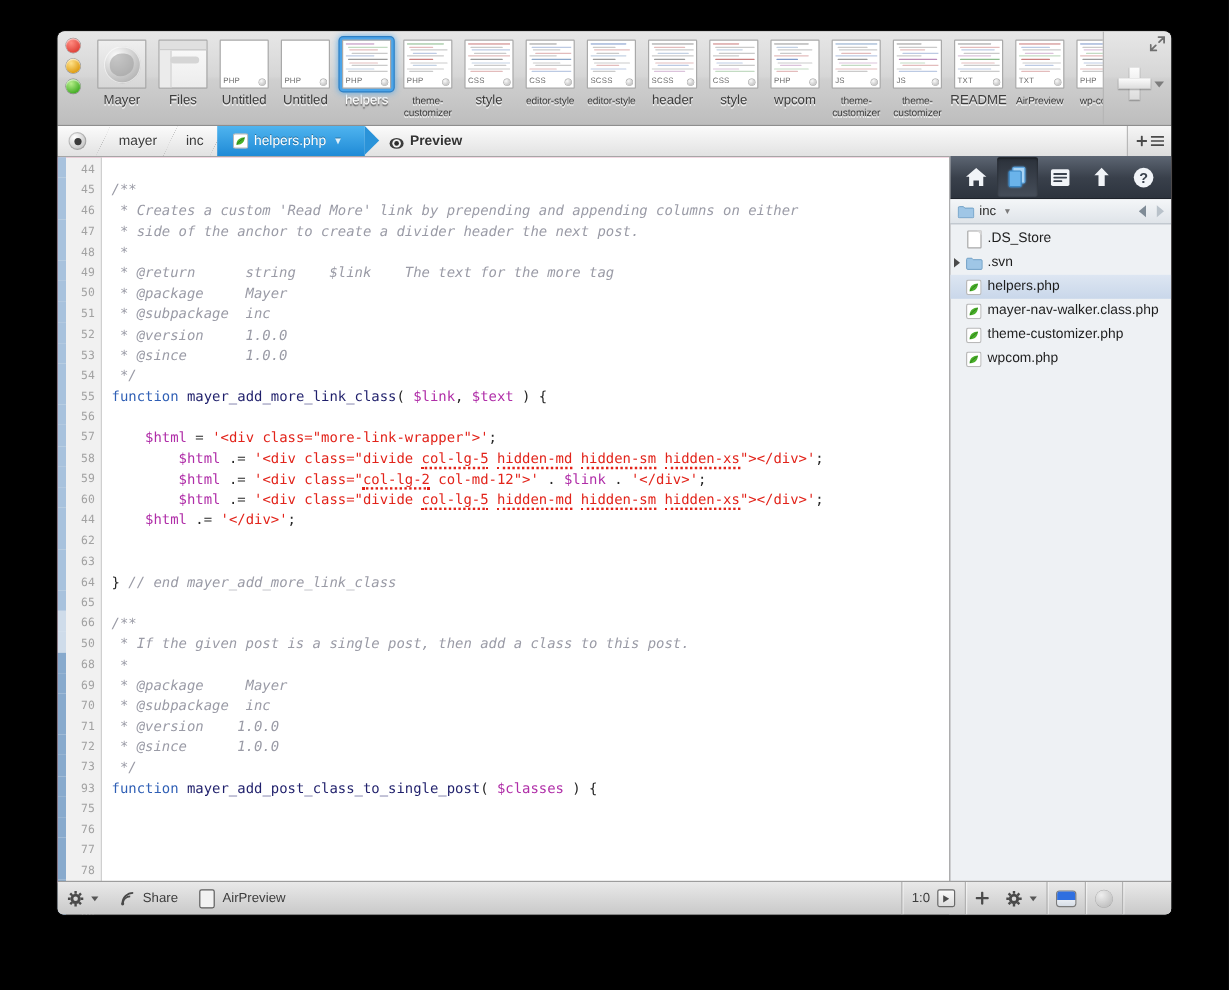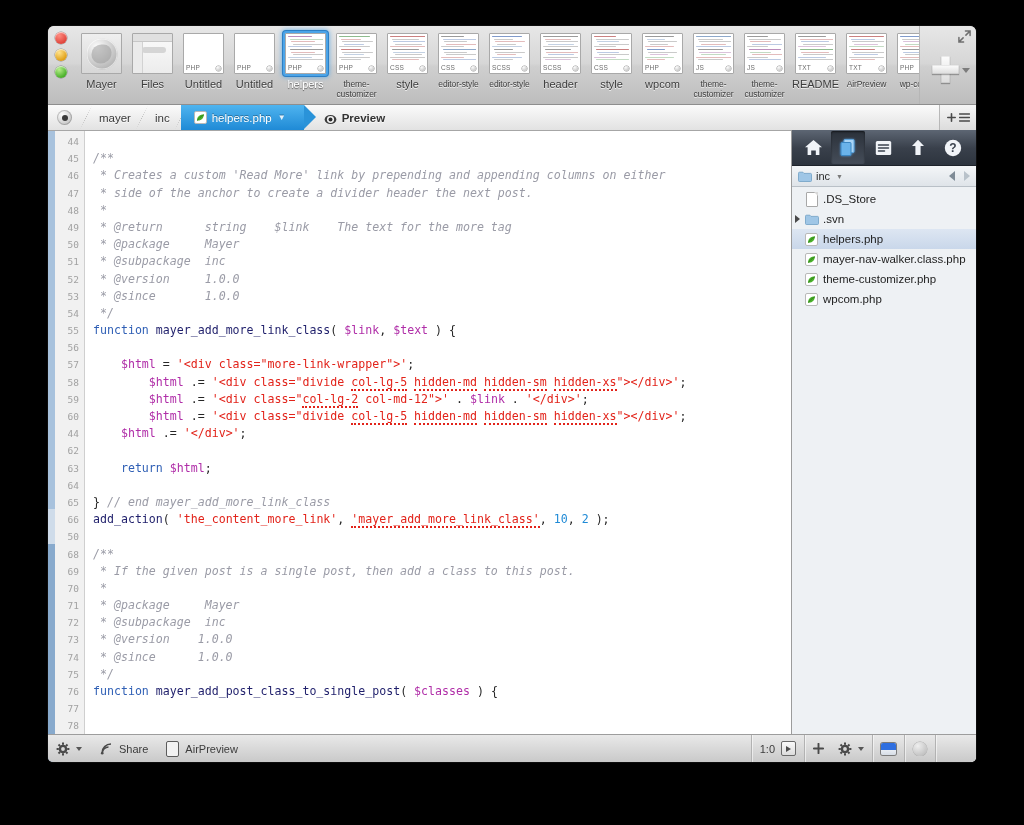--- a/index.html
+++ b/index.html
@@ -666,21 +666,21 @@
         <div class="gl">64</div>
         <div class="gl">65</div>
         <div class="gl">66</div>
         <div class="gl">50</div>
         <div class="gl">68</div>
         <div class="gl">69</div>
         <div class="gl">70</div>
         <div class="gl">71</div>
         <div class="gl">72</div>
         <div class="gl">73</div>
-        <div class="gl">74</div>
+        <div class="gl">93</div>
         <div class="gl">75</div>
         <div class="gl">76</div>
         <div class="gl">77</div>
         <div class="gl">78</div>
         <div class="gl">79</div>
         <div class="gl">80</div>
       </div>
     <div id="code">
         <div class="cl">&nbsp;</div>
         <div class="cl"><span class="cmt">/**</span></div>
@@ -694,24 +694,22 @@
         <div class="cl"><span class="cmt"> * @since       1.0.0</span></div>
         <div class="cl"><span class="cmt"> */</span></div>
         <div class="cl"><span class="kw">function </span><span class="fn">mayer_add_more_link_class</span><span class="pun">( </span><span class="var">$link</span><span class="pun">, </span><span class="var">$text</span><span class="pun"> ) {</span></div>
         <div class="cl">&nbsp;</div>
         <div class="cl"><span class="pun">    </span><span class="var">$html</span><span class="pun"> = </span><span class="str">'&lt;div class="more-link-wrapper"&gt;'</span><span class="pun">;</span></div>
         <div class="cl"><span class="pun">        </span><span class="var">$html</span><span class="pun"> .= </span><span class="str">'&lt;div class="divide </span><span class="str spell">col-lg-5</span><span class="str"> </span><span class="str spell">hidden-md</span><span class="str"> </span><span class="str spell">hidden-sm</span><span class="str"> </span><span class="str spell">hidden-xs</span><span class="str">"&gt;&lt;/div&gt;'</span><span class="pun">;</span></div>
         <div class="cl"><span class="pun">        </span><span class="var">$html</span><span class="pun"> .= </span><span class="str">'&lt;div class="</span><span class="str spell">col-lg-2</span><span class="str"> col-md-12"&gt;'</span><span class="pun"> . </span><span class="var">$link</span><span class="pun"> . </span><span class="str">'&lt;/div&gt;'</span><span class="pun">;</span></div>
         <div class="cl"><span class="pun">        </span><span class="var">$html</span><span class="pun"> .= </span><span class="str">'&lt;div class="divide </span><span class="str spell">col-lg-5</span><span class="str"> </span><span class="str spell">hidden-md</span><span class="str"> </span><span class="str spell">hidden-sm</span><span class="str"> </span><span class="str spell">hidden-xs</span><span class="str">"&gt;&lt;/div&gt;'</span><span class="pun">;</span></div>
         <div class="cl"><span class="pun">    </span><span class="var">$html</span><span class="pun"> .= </span><span class="str">'&lt;/div&gt;'</span><span class="pun">;</span></div>
         <div class="cl">&nbsp;</div>
-        <div class="cl"><span class="pun">    </span><span class="kw">return </span><span class="var">$html</span><span class="pun">;</span></div>
         <div class="cl">&nbsp;</div>
         <div class="cl"><span class="pun">} </span><span class="cmt">// end mayer_add_more_link_class</span></div>
-        <div class="cl"><span class="fn">add_action</span><span class="pun">( </span><span class="str">'the_content_more_link'</span><span class="pun">, </span><span class="str spell">'mayer_add_more_link_class'</span><span class="pun">, </span><span class="num">10</span><span class="pun">, </span><span class="num">2</span><span class="pun"> );</span></div>
         <div class="cl">&nbsp;</div>
         <div class="cl"><span class="cmt">/**</span></div>
         <div class="cl"><span class="cmt"> * If the given post is a single post, then add a class to this post.</span></div>
         <div class="cl"><span class="cmt"> *</span></div>
         <div class="cl"><span class="cmt"> * @package     Mayer</span></div>
         <div class="cl"><span class="cmt"> * @subpackage  inc</span></div>
         <div class="cl"><span class="cmt"> * @version    1.0.0</span></div>
         <div class="cl"><span class="cmt"> * @since      1.0.0</span></div>
         <div class="cl"><span class="cmt"> */</span></div>
         <div class="cl"><span class="kw">function </span><span class="fn">mayer_add_post_class_to_single_post</span><span class="pun">( </span><span class="var">$classes</span><span class="pun"> ) {</span></div>

